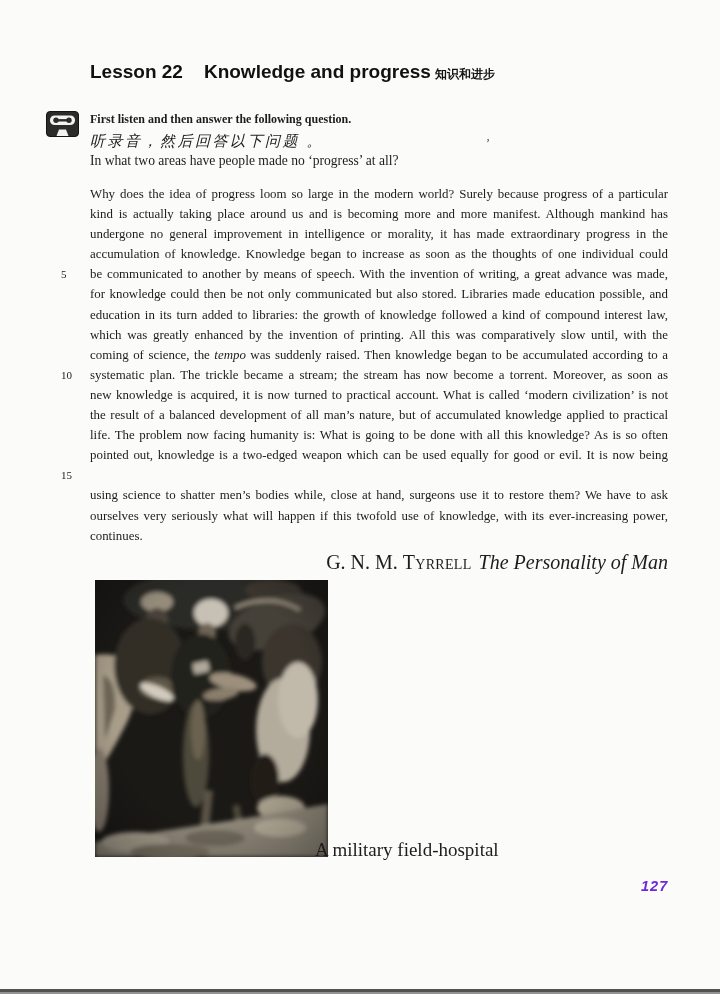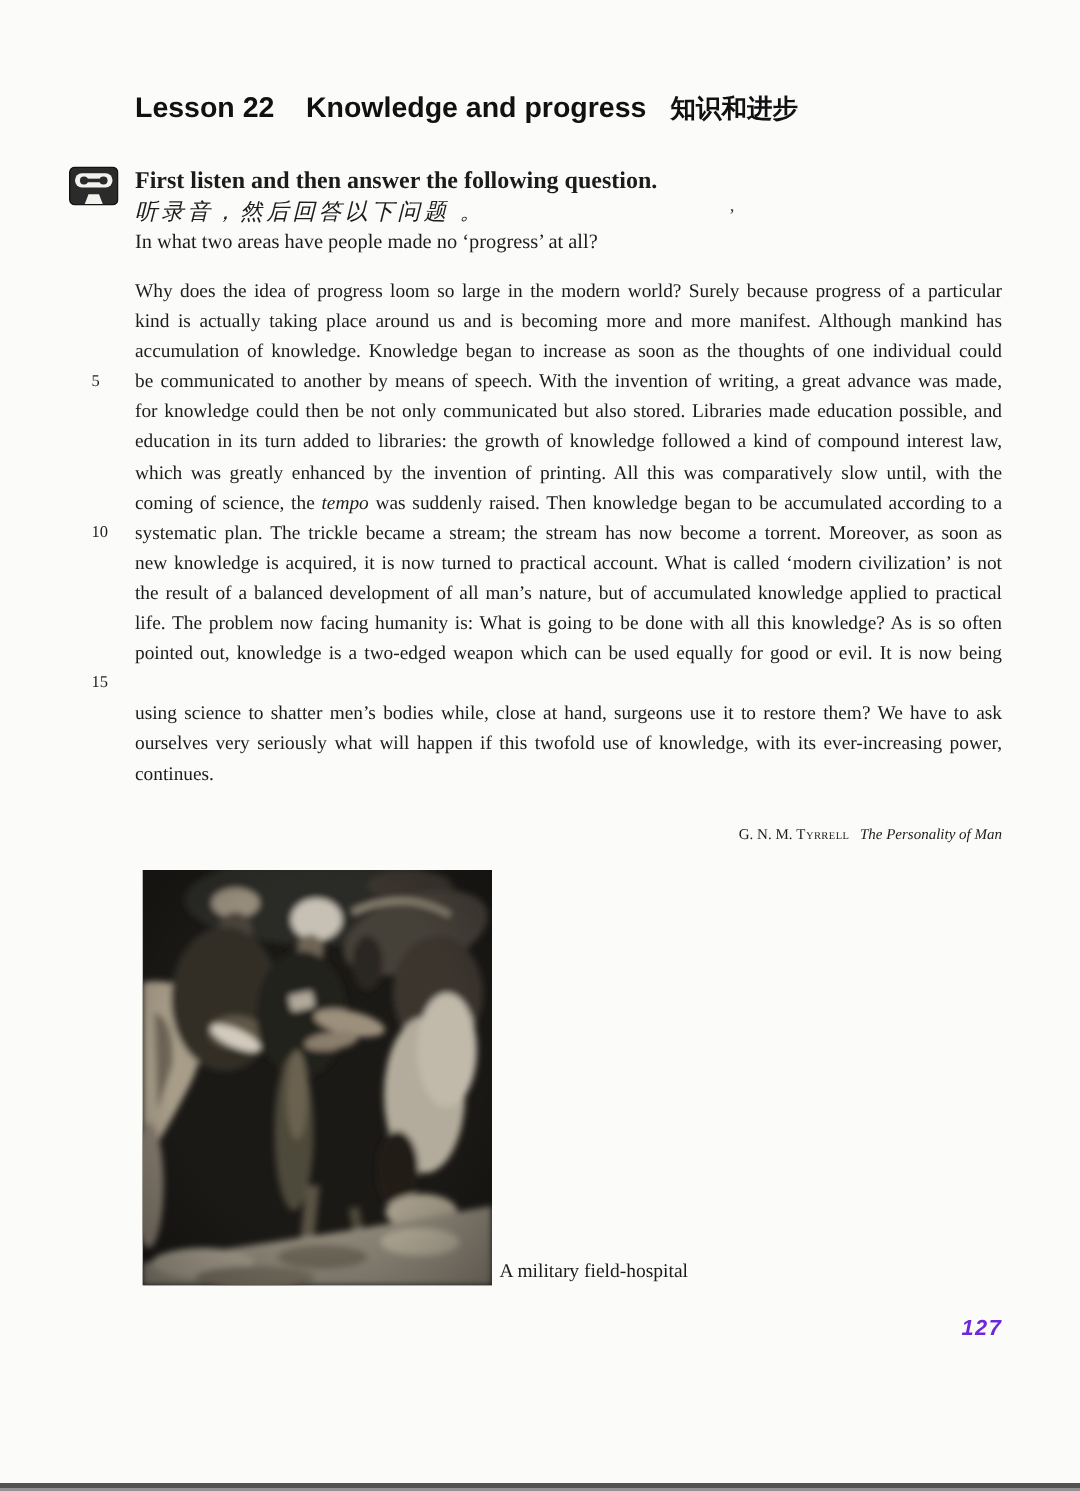--- a/index.html
+++ b/index.html
@@ -7,39 +7,39 @@
     position:relative;width:720px;height:994px;margin:0 auto;
     background:#fbfbf9;color:#1c1c1c;overflow:hidden;
     font-family:"Liberation Serif",serif;
   }
   .title-row{
     position:absolute;left:90px;top:61px;white-space:nowrap;
     font-family:"Liberation Sans",sans-serif;font-weight:700;font-size:19px;
     color:#111;
   }
   .lesson-label{margin-right:21px;margin-top:27px;}
-  .title-zh{margin-left:16px;font-size:17px;}
+  .title-zh{margin-left:4px;font-size:12px;}
   .cassette{position:absolute;left:46px;top:111px;width:33px;height:26px;}
-  .instruction{position:absolute;left:90px;top:112px;font-weight:700;font-size:16px;}
+  .instruction{position:absolute;left:90px;top:112px;font-weight:700;font-size:12px;}
   .instruction-zh{position:absolute;left:90px;top:132px;font-size:15px;letter-spacing:2.5px;font-style:italic;}
   .stray{position:absolute;left:486px;top:136px;font-size:12px;color:#3c3c3c;}
   .question{position:absolute;left:90px;top:153px;font-size:13.6px;}
   .passage{position:absolute;left:90px;top:184px;width:578px;font-size:12.9px;}
   .pline{
     position:relative;height:20.1px;line-height:20.1px;
     text-align:justify;text-align-last:justify;overflow:visible;white-space:nowrap;
   }
   .pline.last{text-align-last:left;}
   .lnum{position:absolute;left:-29px;top:0;width:14px;font-size:11px;text-align:right;}
   .it{font-style:italic;}
-  .attribution{position:absolute;left:90px;top:551px;width:578px;text-align:right;font-size:10px;}
+  .attribution{position:absolute;left:90px;top:551px;width:578px;text-align:right;font-size:20px;}
   .sc{font-variant:small-caps;letter-spacing:.3px;}
   .work{font-style:italic;margin-left:7px;}
   .photo{position:absolute;left:95px;top:580px;width:233px;height:277px;line-height:0;}
-  .caption{position:absolute;left:333px;top:839px;font-size:13px;}
+  .caption{position:absolute;left:315px;top:839px;font-size:19px;}
   .pageno{
     position:absolute;left:641px;top:878px;
     font-family:"Liberation Sans",sans-serif;font-style:italic;font-weight:700;
     font-size:14.5px;letter-spacing:1px;color:#6d28d9;
   }
   .bottom-bar{
     position:absolute;left:0;bottom:0;width:720px;height:6px;
     background:linear-gradient(#fbfbf9 0 1px,#525252 1px 4px,#929292 4px 6px);
   }
 </style>
@@ -64,20 +64,21 @@
   </span>
 
   <div class="instruction">First listen and then answer the following question.</div>
   <div class="instruction-zh">听录音，然后回答以下问题 。</div>
   <div class="stray">’</div>
   <div class="question">In what two areas have people made no ‘progress’ at all?</div>
 
   <div class="passage">
       <div class="pline"><span>Why does the idea of progress loom so large in the modern world? Surely because progress of a particular</span></div>
       <div class="pline"><span>kind is actually taking place around us and is becoming more and more manifest. Although mankind has</span></div>
+      <div class="pline"><span>undergone no general improvement in intelligence or morality, it has made extraordinary progress in the</span></div>
       <div class="pline"><span>accumulation of knowledge. Knowledge began to increase as soon as the thoughts of one individual could</span></div>
       <div class="pline"><span class="lnum">5</span><span>be communicated to another by means of speech. With the invention of writing, a great advance was made,</span></div>
       <div class="pline"><span>for knowledge could then be not only communicated but also stored. Libraries made education possible, and</span></div>
       <div class="pline"><span>education in its turn added to libraries: the growth of knowledge followed a kind of compound interest law,</span></div>
       <div class="pline"><span>which was greatly enhanced by the invention of printing. All this was comparatively slow until, with the</span></div>
       <div class="pline"><span>coming of science, the </span><span class="it">tempo</span><span> was suddenly raised. Then knowledge began to be accumulated according to a</span></div>
       <div class="pline"><span class="lnum">10</span><span>systematic plan. The trickle became a stream; the stream has now become a torrent. Moreover, as soon as</span></div>
       <div class="pline"><span>new knowledge is acquired, it is now turned to practical account. What is called ‘modern civilization’ is not</span></div>
       <div class="pline"><span>the result of a balanced development of all man’s nature, but of accumulated knowledge applied to practical</span></div>
       <div class="pline"><span>life. The problem now facing humanity is: What is going to be done with all this knowledge? As is so often</span></div>

